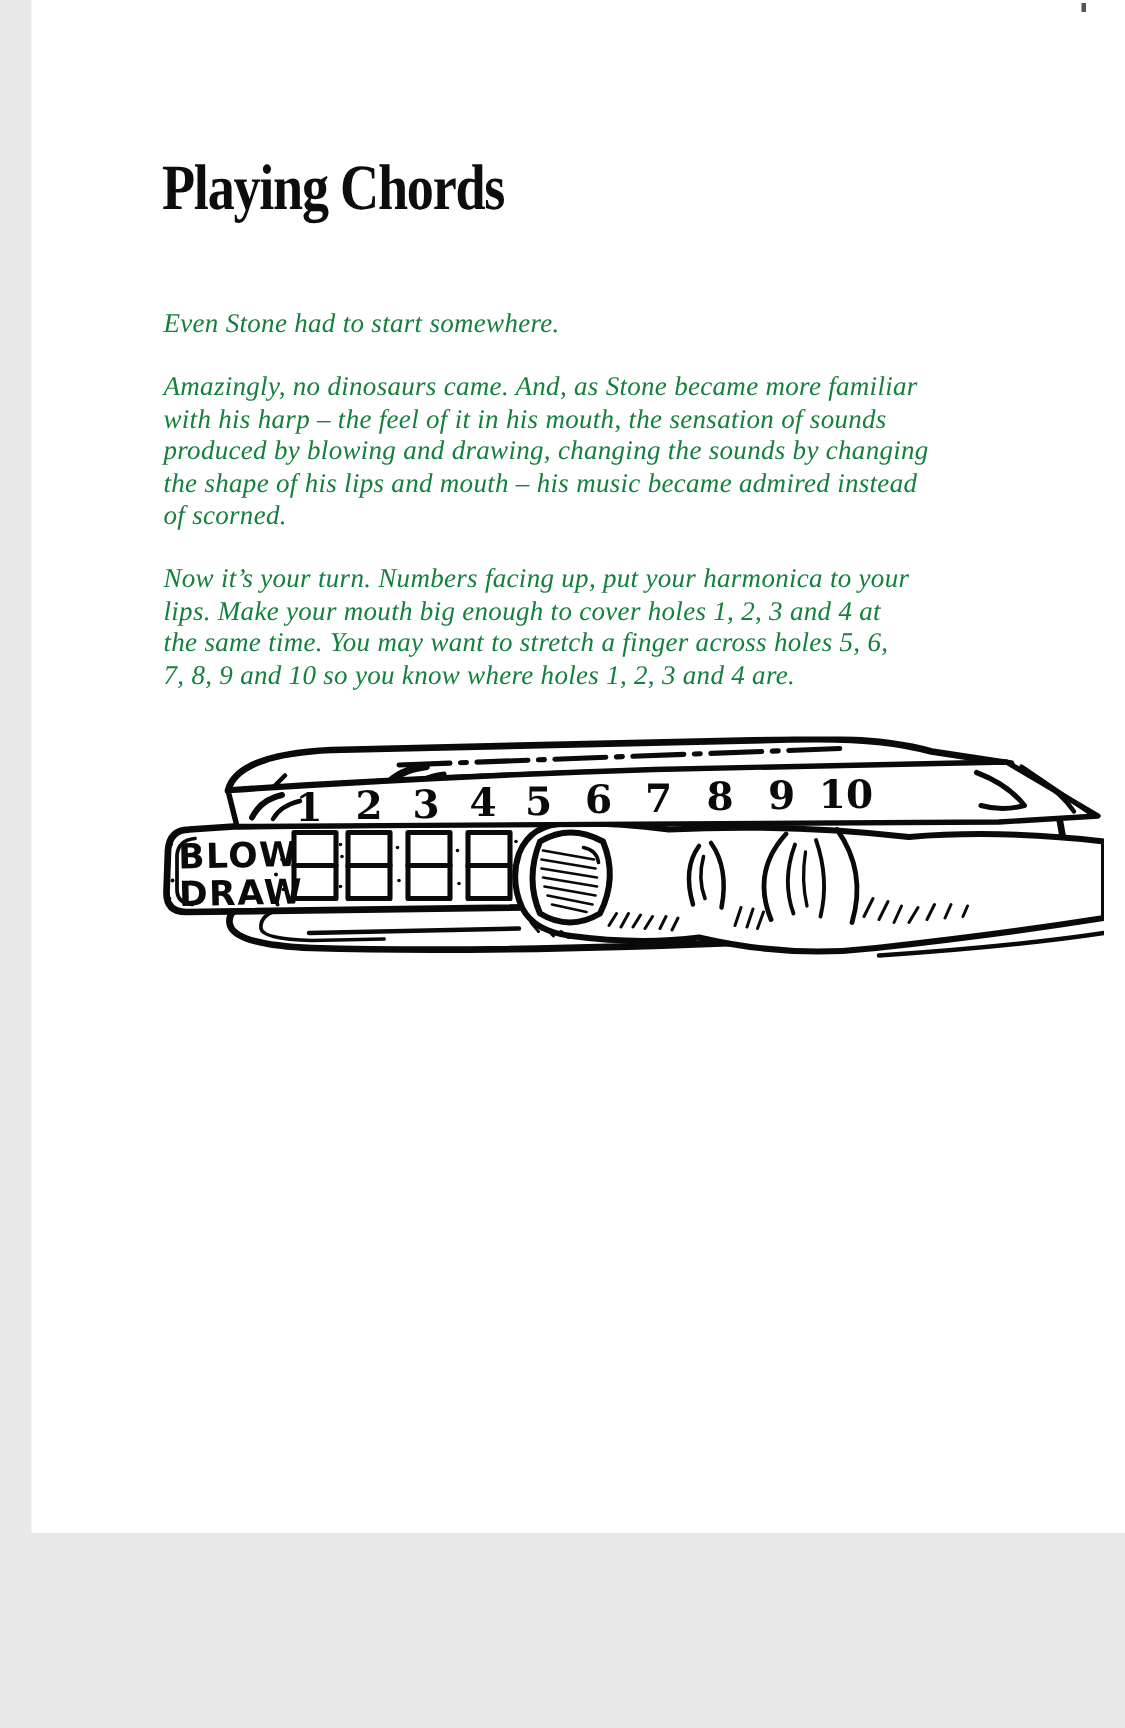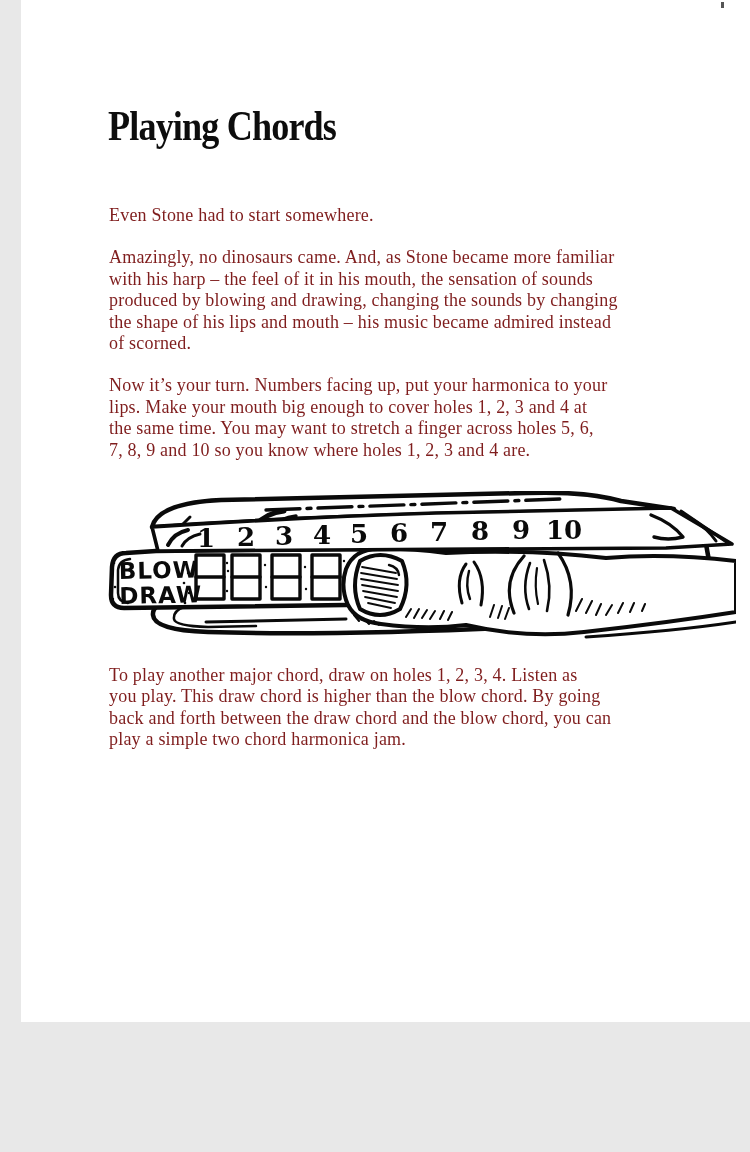--- a/index.html
+++ b/index.html
@@ -13,21 +13,21 @@
     font-family:"Liberation Serif", serif;
     font-size:43px; font-weight:bold; letter-spacing:-1px;
     transform:scaleX(0.84); transform-origin:0 0;
     color:#0d0d0d; white-space:nowrap;
   }
   .body-text {
     position:absolute; left:88px; top:205px; width:584px;
   }
   .para {
     font-size:18px; line-height:21.4px; letter-spacing:0.2px;
-    white-space:pre-line; margin:0 0 21px 0; color:#7f1d1d;
+    white-space:pre-line; margin:0 0 21px 0; color:#15803d;font-style:italic;
   }
   .figure { height:158px; margin:30px 0 16px -3px; position:relative; }
   .figure svg { display:block; }
   .page-number {
     position:absolute; left:88px; top:1074px;
     font-family:"Liberation Sans", sans-serif;
     font-size:23px; color:#1a1a1a;
   }
   .speck { position:absolute; background:#555; }
 </style>
@@ -164,22 +164,18 @@
             <text x="293" y="51">6</text>
             <text x="333" y="50">7</text>
             <text x="374" y="49">8</text>
             <text x="415" y="48">9</text>
             <text x="458" y="47.5">10</text>
           </g>
         </g>
       </svg>
     </div>
 
-    <div class="para">To play another major chord, draw on holes 1, 2, 3, 4. Listen as
-you play. This draw chord is higher than the blow chord. By going
-back and forth between the draw chord and the blow chord, you can
-play a simple two chord harmonica jam.</div>
   </div>
 
   <div class="page-number">38</div>
 
   <div class="speck" style="left:700px;top:2px;width:3px;height:6px;"></div>
 </div>
 
 </body></html>

